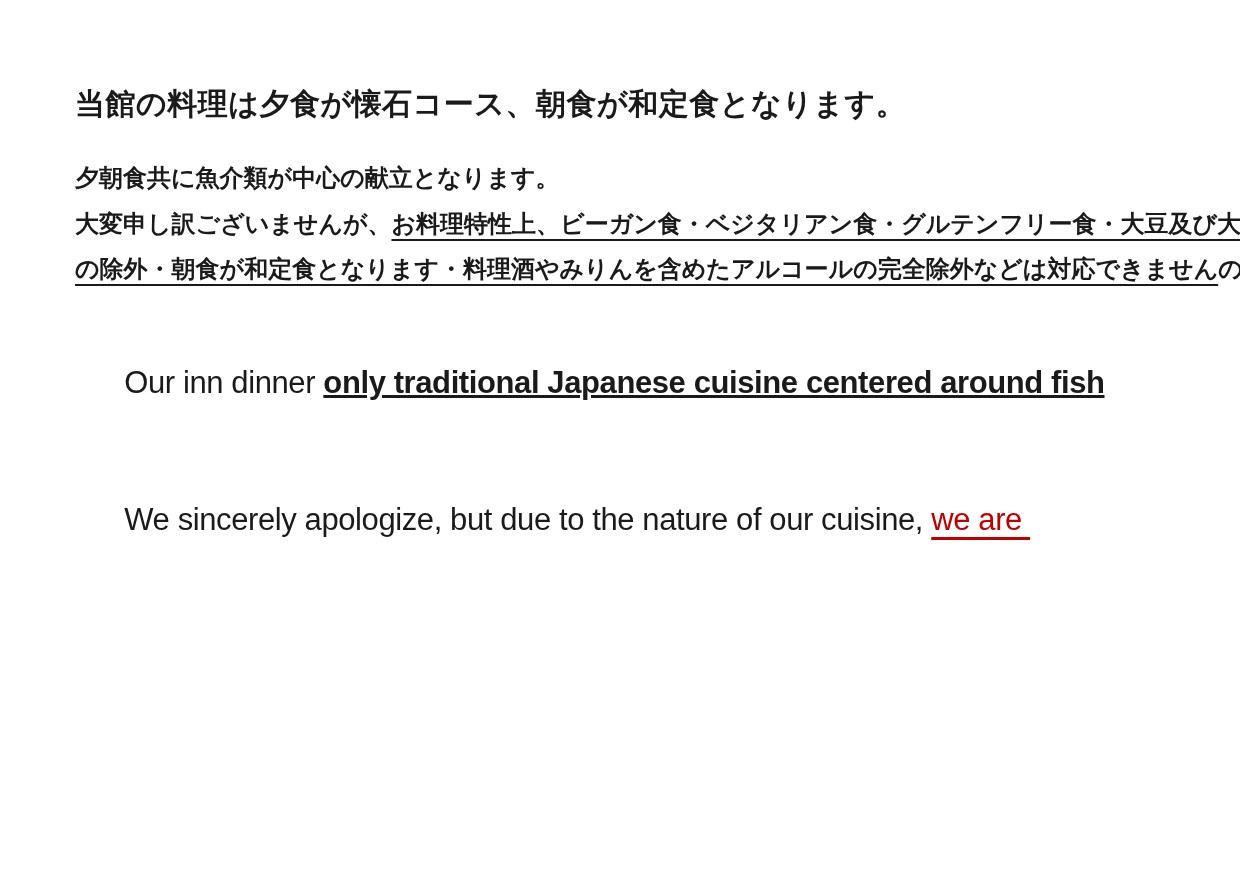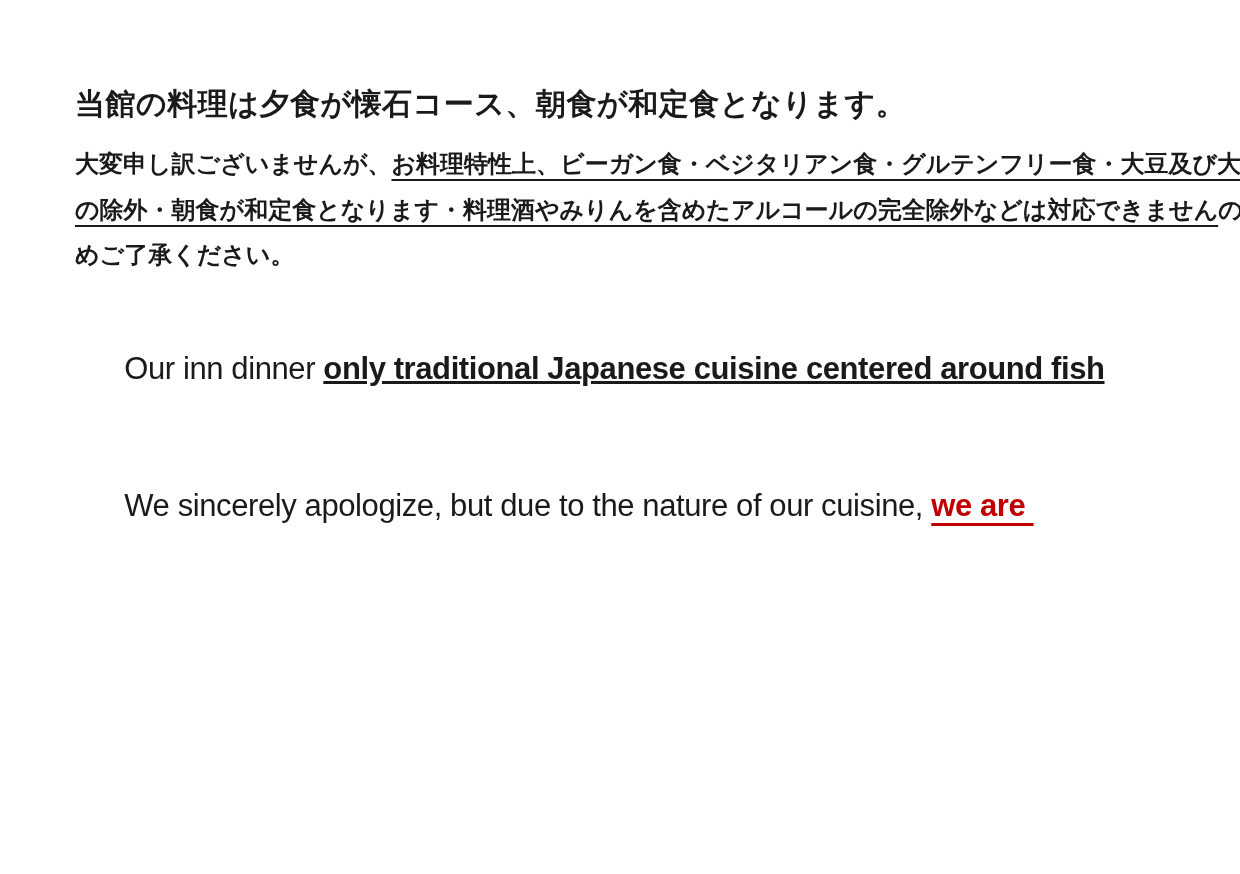--- a/index.html
+++ b/index.html
@@ -16,21 +16,21 @@
     font-family: "Liberation Sans", sans-serif;
     color: #1a1a1a;
   }
 
   
   .jp-heading {
     font-size: 30px;
     font-weight: 700;
     line-height: 40px;
     letter-spacing: 0.5px;
-    margin-bottom: 17px;
+    margin-bottom: 31px;
     white-space: nowrap;
   }
   .jp-line {
     font-size: 24px;
     font-weight: 700;
     line-height: 45.5px;
     letter-spacing: 0px;
     white-space: nowrap;
   }
   .jp-u {
@@ -46,47 +46,47 @@
   .en-line {
     font-size: 31px;
     font-weight: 400;
     line-height: 45.6px;
     letter-spacing: -0.4px;
     white-space: pre;
   }
   .b { font-weight: 700; text-decoration: underline; }
   .red {
     color: #c00000;
-    font-weight: 700;
+    font-weight: 400;
     text-decoration: underline;
     text-decoration-thickness: 3px;
     text-underline-offset: 7px;
   }
 </style>
 </head>
 <body>
 
 <div class="doc">
 
   <div class="jp-heading">
     <span>当館の料理は夕食が懐石コース、朝食が和定食となります。</span>
   </div>
 
+  <div class="jp-line">
+    <span>夕朝食共に魚介類が中心の献立となります。</span>
+  </div>
 
   <div class="jp-line">
     <span>大変申し訳ございませんが、</span><span class="jp-u">お料理特性上、ビーガン食・ベジタリアン食・グルテンフリー食・大豆及び大豆製品</span>
   </div>
 
   <div class="jp-line">
     <span class="jp-u">の除外・朝食が和定食となります・料理酒やみりんを含めたアルコールの完全除外などは対応できません</span><span>ので予</span>
   </div>
 
-  <div class="jp-line">
-    <span>めご了承ください。</span>
-  </div>
 
   <div class="en-block">
 
     <div class="en-line">
       <span>Our inn dinner </span><span class="b">only traditional Japanese cuisine centered around fish</span>
     </div>
 
 
 
     <div class="en-line">

